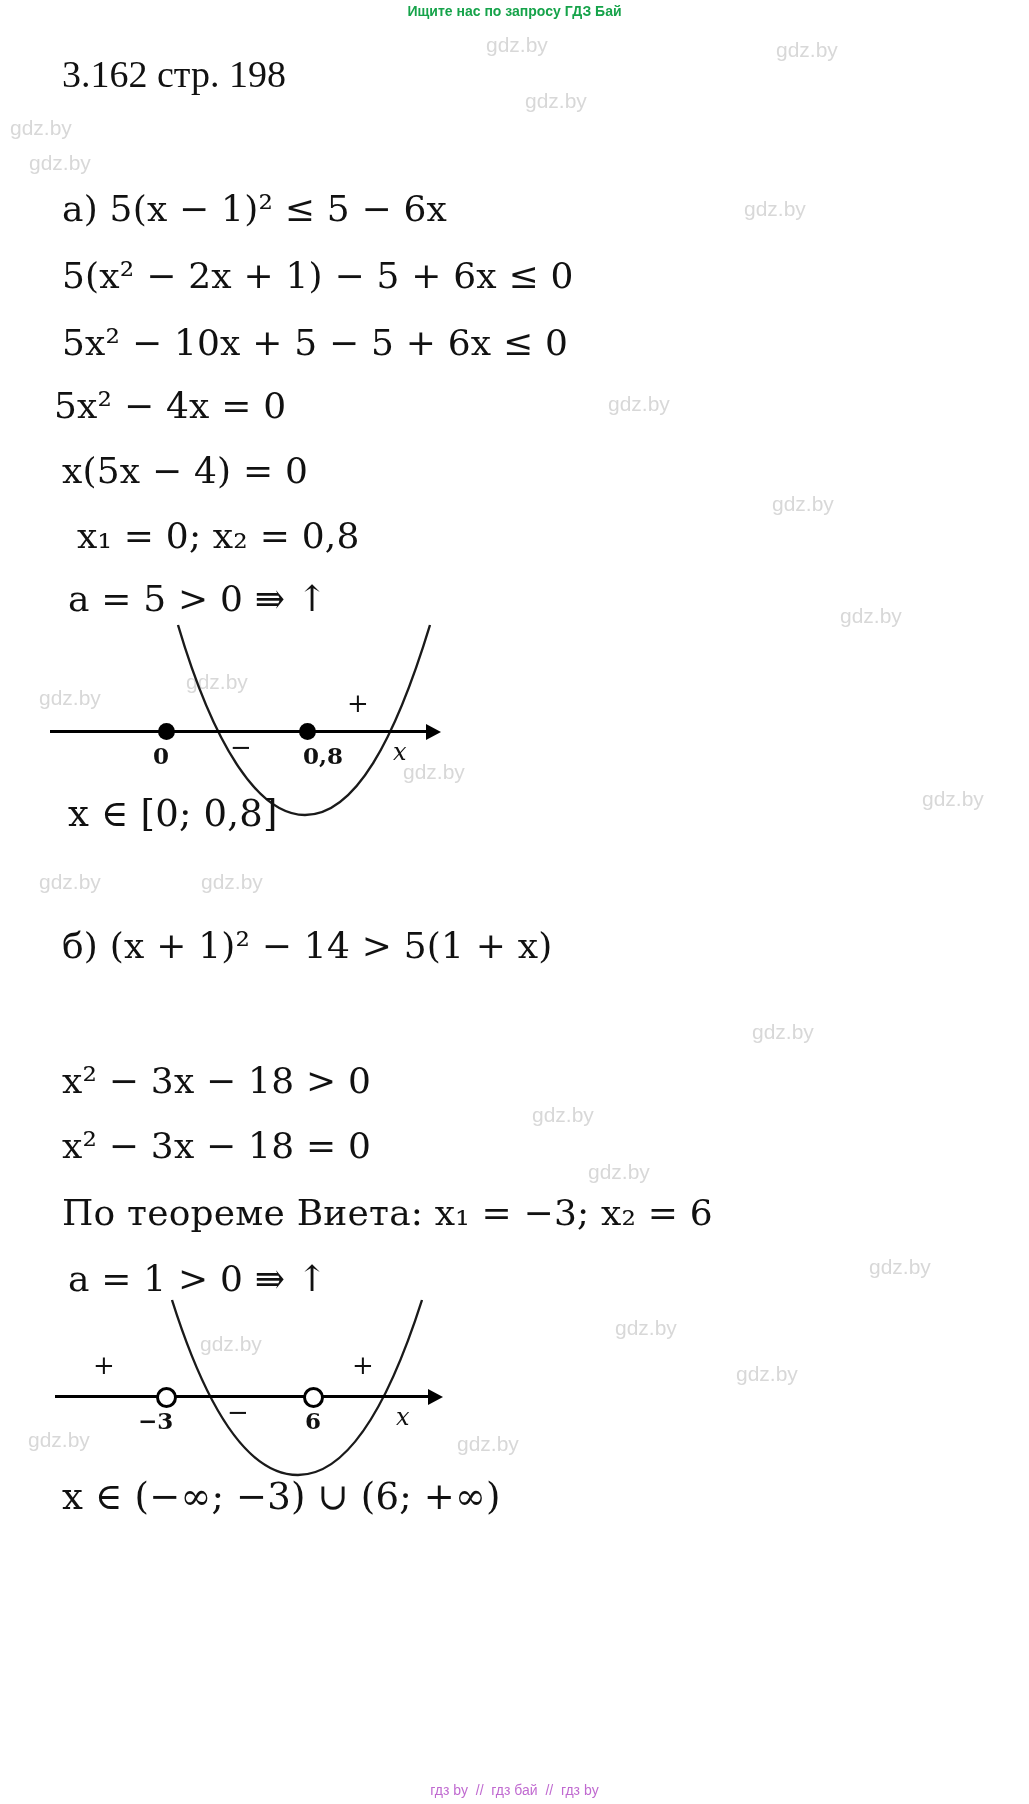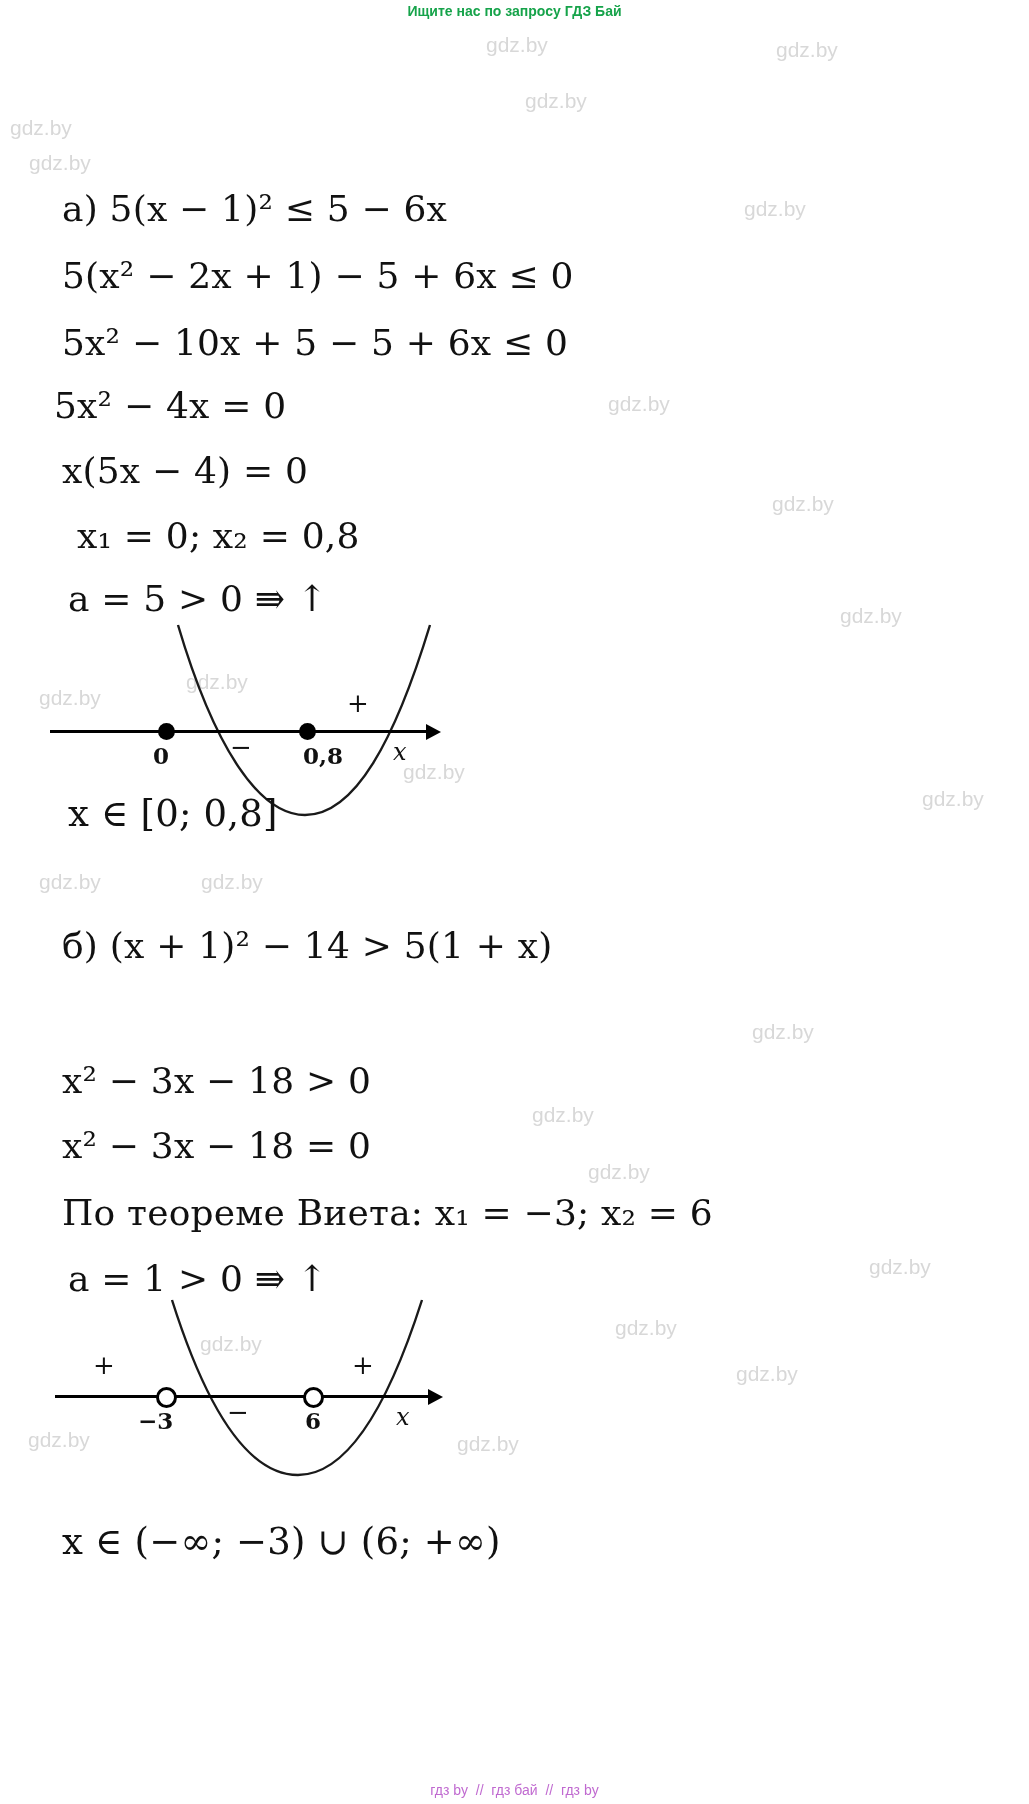--- a/index.html
+++ b/index.html
@@ -145,20 +145,21 @@
   <div class="wm" style="left:752px; top:1020px;">gdz.by</div>
   <div class="wm" style="left:532px; top:1103px;">gdz.by</div>
   <div class="wm" style="left:588px; top:1160px;">gdz.by</div>
   <div class="wm" style="left:869px; top:1255px;">gdz.by</div>
   <div class="wm" style="left:200px; top:1332px;">gdz.by</div>
   <div class="wm" style="left:615px; top:1316px;">gdz.by</div>
   <div class="wm" style="left:736px; top:1362px;">gdz.by</div>
   <div class="wm" style="left:28px;  top:1428px;">gdz.by</div>
   <div class="wm" style="left:457px; top:1432px;">gdz.by</div>
 
+  <div class="title">3.162 стр. 198</div>
 
   <div class="mline" style="left:62px;  top:188px;">а) 5(x − 1)² ≤ 5 − 6x</div>
   <div class="mline" style="left:62px;  top:255px;">5(x² − 2x + 1) − 5 + 6x ≤ 0</div>
   <div class="mline" style="left:62px;  top:322px;">5x² − 10x + 5 − 5 + 6x ≤ 0</div>
   <div class="mline" style="left:54px;  top:385px;">5x² − 4x = 0</div>
   <div class="mline" style="left:62px;  top:450px;text-align:right;">x(5x − 4) = 0</div>
   <div class="mline" style="left:77px;  top:515px;">x₁ = 0; x₂ = 0,8</div>
   <div class="mline" style="left:68px;  top:578px;">a = 5 &gt; 0 ⇛ ↑</div>
 
   <div class="diagram" style="left:50px; top:680px; width:420px; height:130px;">
@@ -193,16 +194,16 @@
     <div class="odot" style="left:101px;"></div>
     <div class="odot" style="left:248px;"></div>
     <div class="lbl" style="left:83px;  top:62px;">−3</div>
     <div class="lbl" style="left:250px; top:62px;">6</div>
     <div class="sgn" style="left:38px;  top:5px;">+</div>
     <div class="sgn" style="left:172px; top:52px;">−</div>
     <div class="sgn" style="left:297px; top:5px;">+</div>
     <div class="axlabel" style="left:341px; top:58px;">x</div>
   </div>
 
-  <div class="mline big" style="left:62px; top:1475px;margin-top:45px;">x ∈ (−∞; −3) ∪ (6; +∞)</div>
+  <div class="mline big" style="left:62px; top:1475px;">x ∈ (−∞; −3) ∪ (6; +∞)</div>
 
   <div class="footer">гдз by  //  гдз бай  //  гдз by</div>
 </div>
 
 </body></html>

